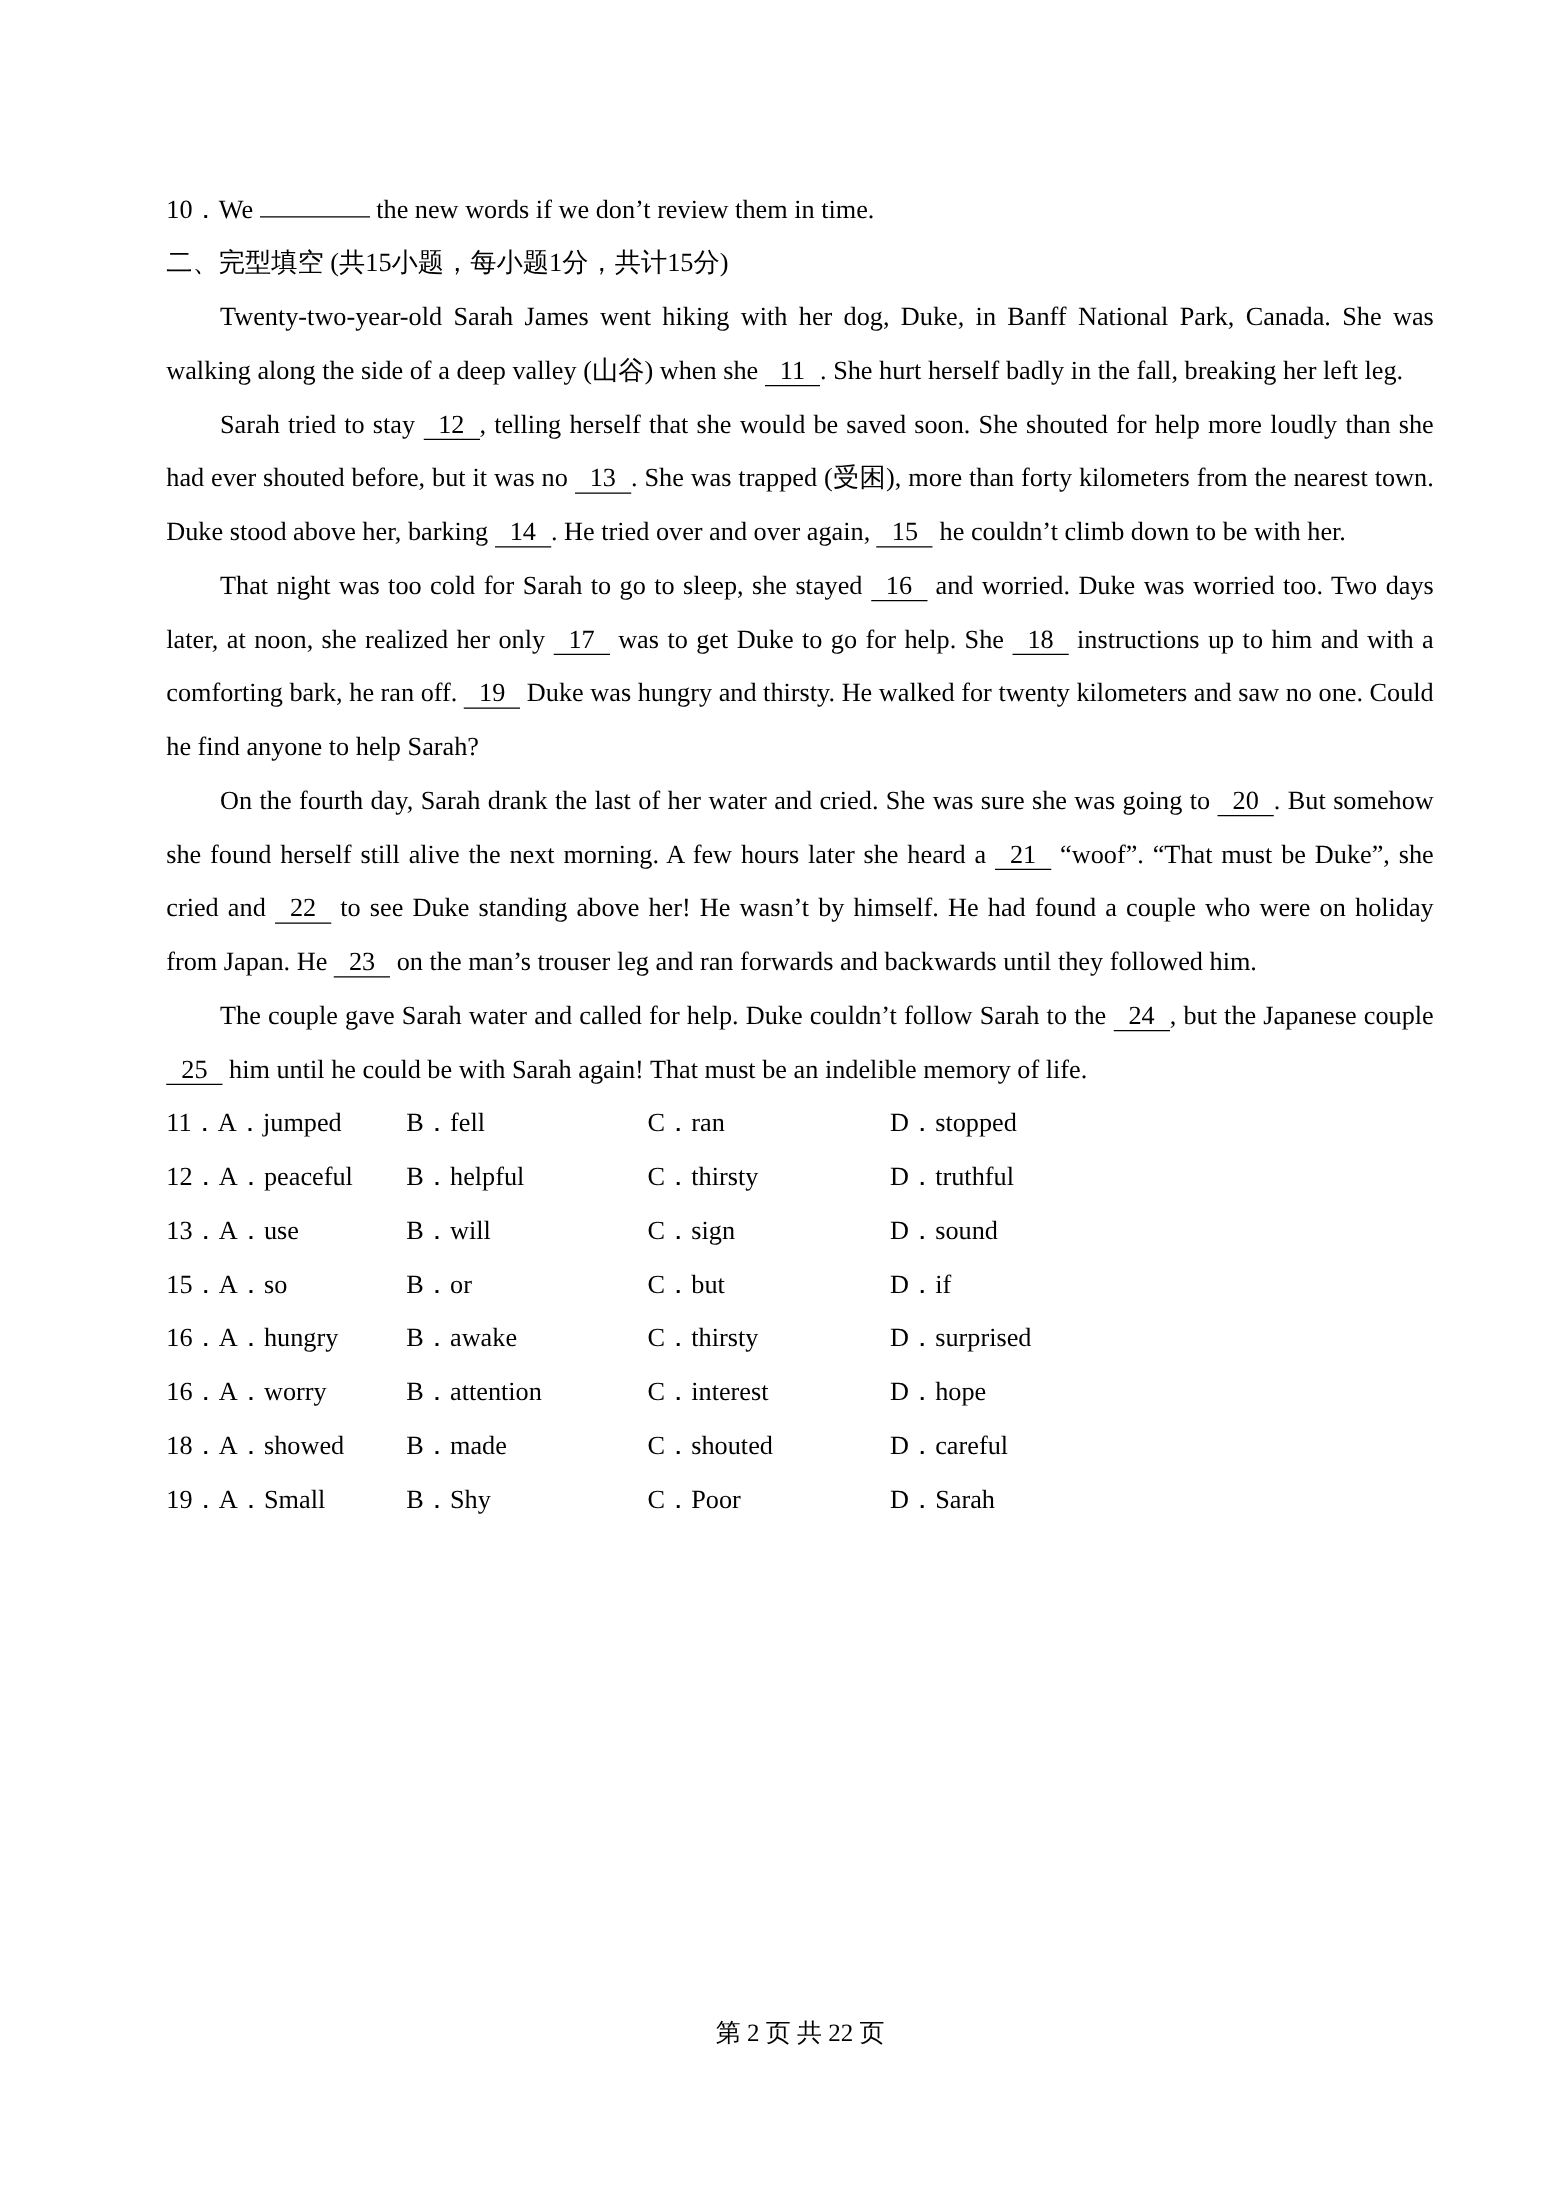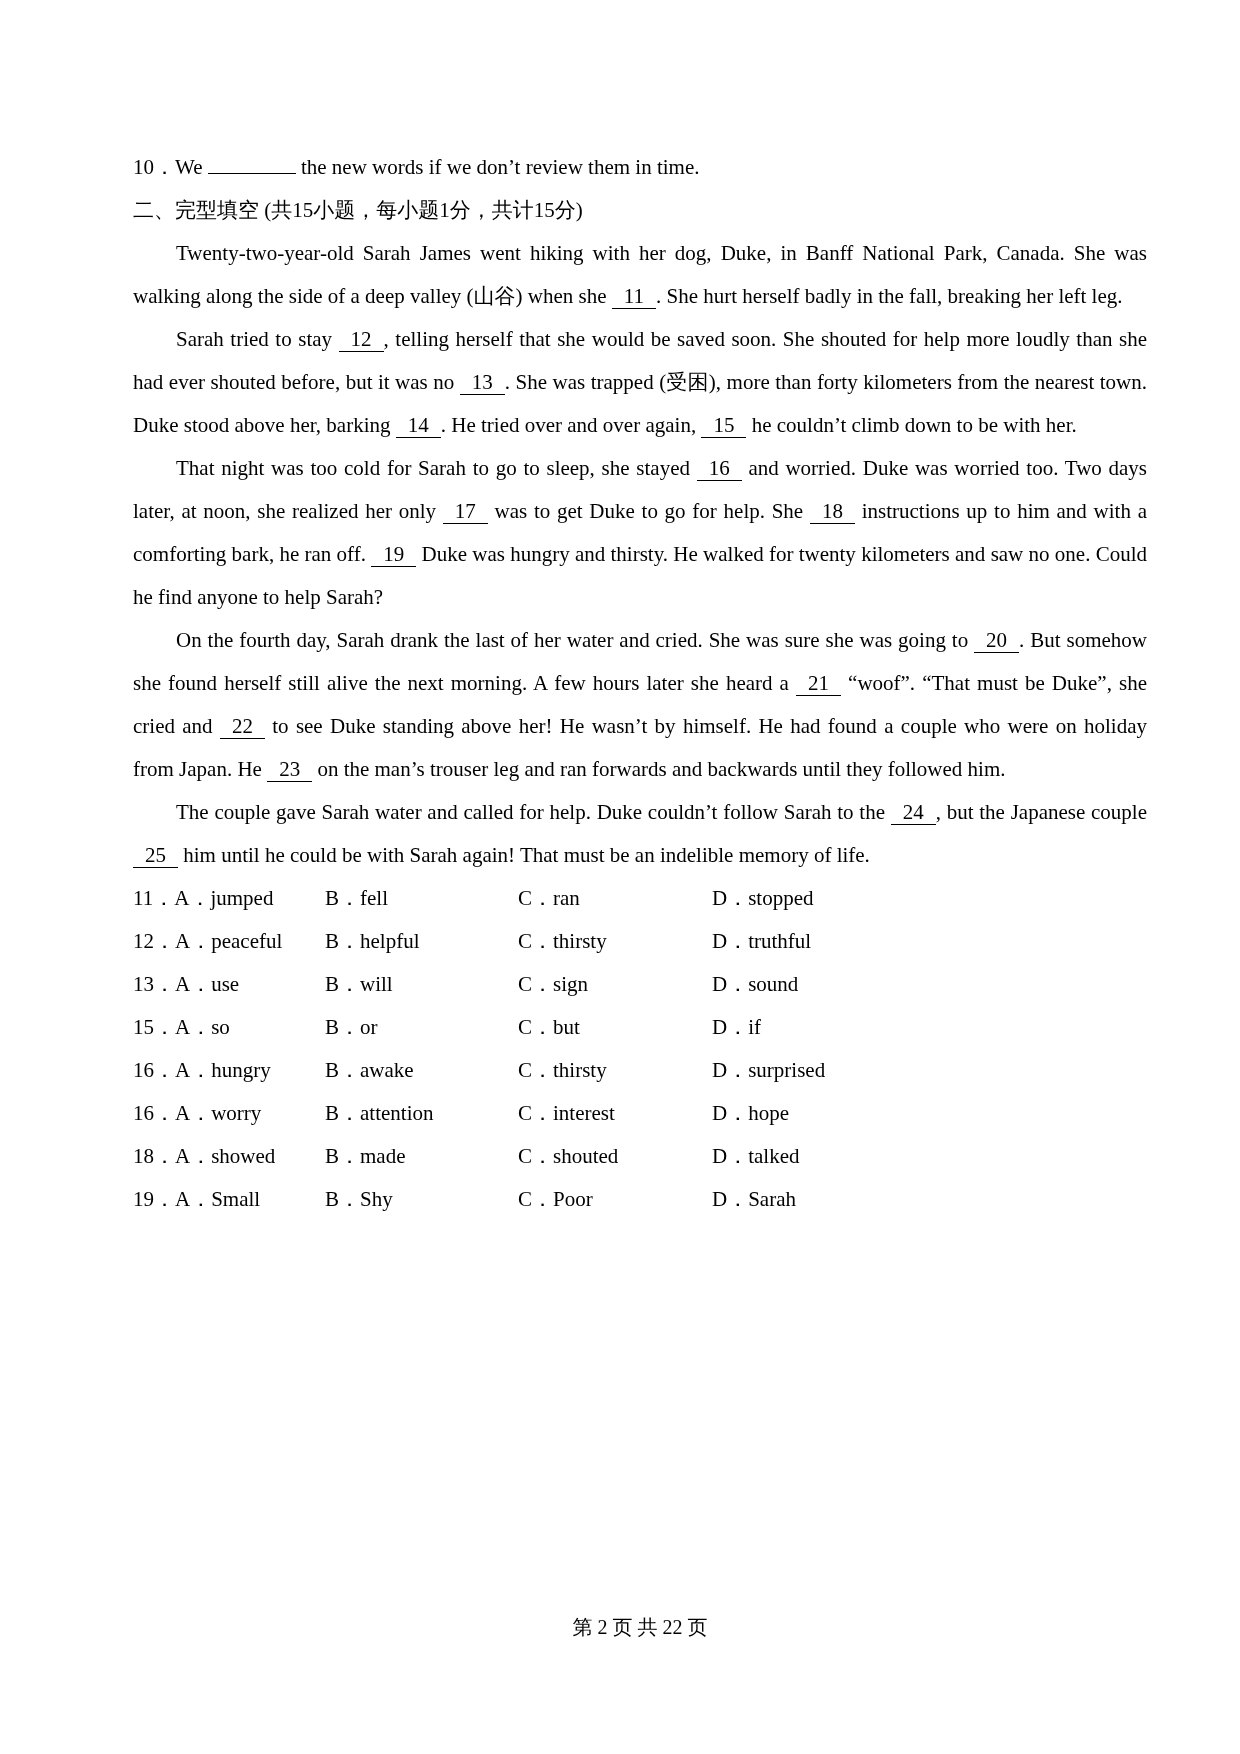--- a/index.html
+++ b/index.html
@@ -123,21 +123,21 @@
         <div class="opt-row">
           <div class="opt-cell">16．A．worry</div>
           <div class="opt-cell">B．attention</div>
           <div class="opt-cell">C．interest</div>
           <div class="opt-cell">D．hope</div>
         </div>
         <div class="opt-row">
           <div class="opt-cell">18．A．showed</div>
           <div class="opt-cell">B．made</div>
           <div class="opt-cell">C．shouted</div>
-          <div class="opt-cell">D．talked</div>
+          <div class="opt-cell">D．careful</div>
         </div>
         <div class="opt-row">
           <div class="opt-cell">19．A．Small</div>
           <div class="opt-cell">B．Shy</div>
           <div class="opt-cell">C．Poor</div>
           <div class="opt-cell">D．Sarah</div>
         </div>
       </div>
 
   </div>

